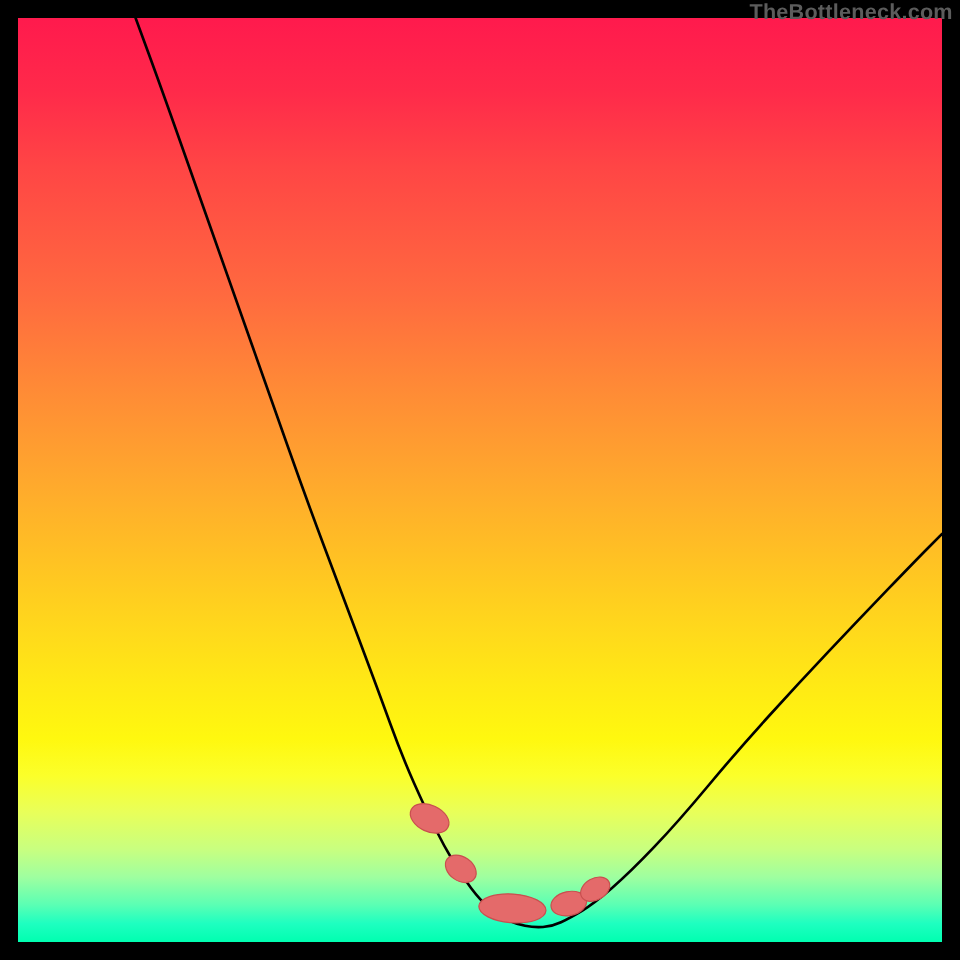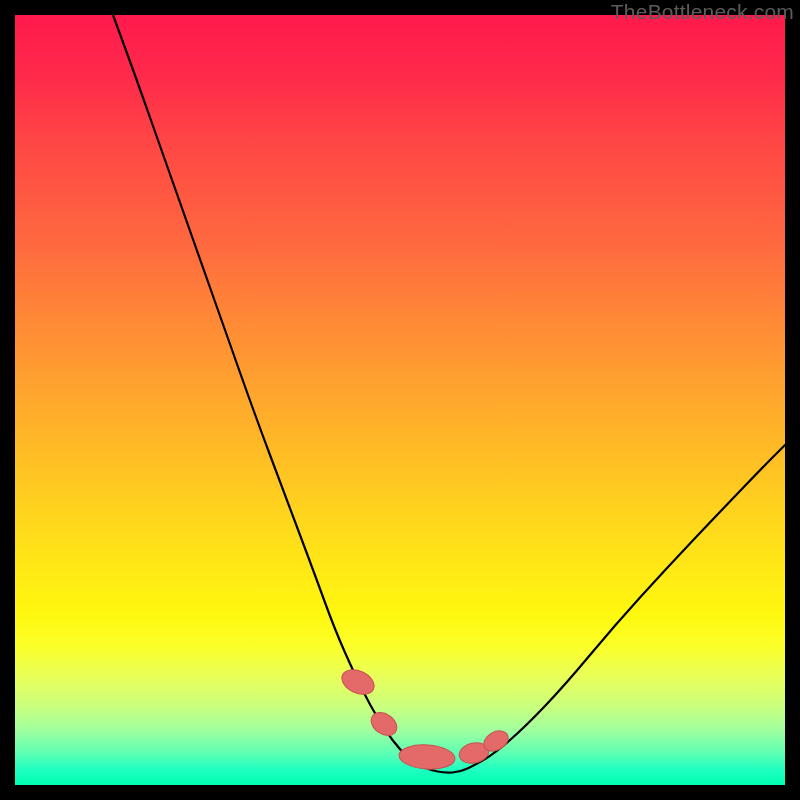--- a/index.html
+++ b/index.html
@@ -41,22 +41,22 @@
       #5affb4 96%,
       #1effc0 98%,
       #00ffb0 100%
     );
   }
   .watermark {
     position: absolute;
     top: 0px;
     right: 6px;
     color: #5c5c5c;
-    font-size: 21px;
-    font-weight: 400;
+    font-size: 18px;
+    font-weight: 700;
     letter-spacing: 0.2px;
   }
   svg {
     position: absolute;
     left: 0;
     top: 0;
   }
 </style>
 </head>
 <body>

